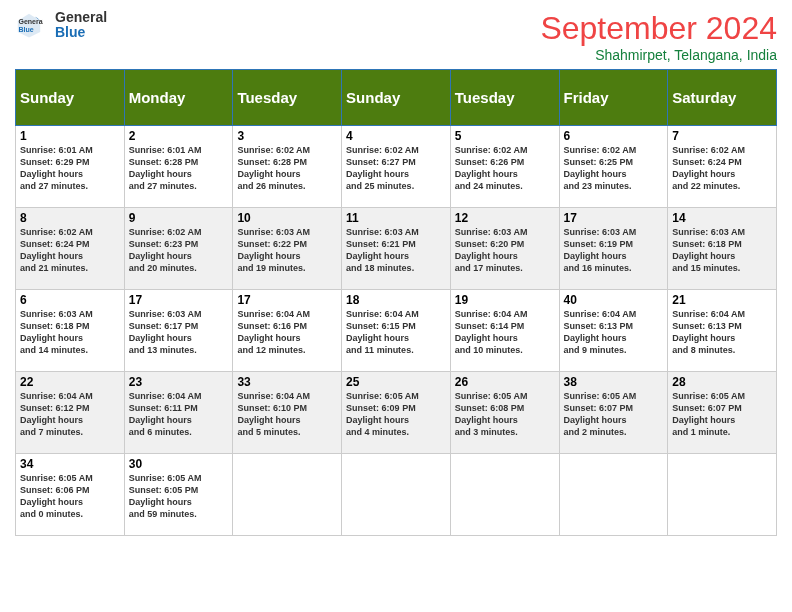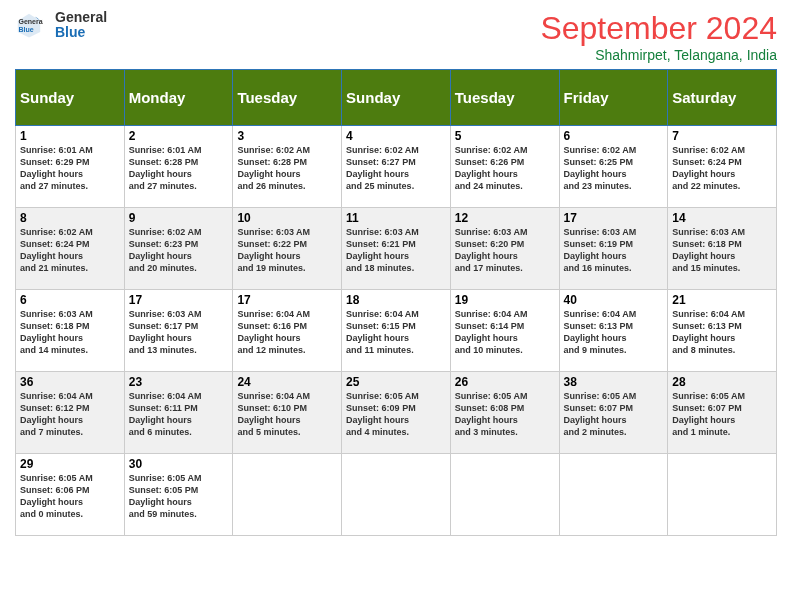--- a/index.html
+++ b/index.html
@@ -206,29 +206,29 @@
             <span class="day-num">40</span>
             <div class="day-info">Sunrise: 6:04 AM<br>Sunset: 6:13 PM<br>Daylight hours<br>and 9 minutes.</div>
           </td>
           <td>
             <span class="day-num">21</span>
             <div class="day-info">Sunrise: 6:04 AM<br>Sunset: 6:13 PM<br>Daylight hours<br>and 8 minutes.</div>
           </td>
         </tr>
         <tr class="row-shaded">
           <td>
-            <span class="day-num">36</span>
+            <span class="day-num">22</span>
             <div class="day-info">Sunrise: 6:04 AM<br>Sunset: 6:12 PM<br>Daylight hours<br>and 7 minutes.</div>
           </td>
           <td>
             <span class="day-num">23</span>
             <div class="day-info">Sunrise: 6:04 AM<br>Sunset: 6:11 PM<br>Daylight hours<br>and 6 minutes.</div>
           </td>
           <td>
-            <span class="day-num">24</span>
+            <span class="day-num">33</span>
             <div class="day-info">Sunrise: 6:04 AM<br>Sunset: 6:10 PM<br>Daylight hours<br>and 5 minutes.</div>
           </td>
           <td>
             <span class="day-num">25</span>
             <div class="day-info">Sunrise: 6:05 AM<br>Sunset: 6:09 PM<br>Daylight hours<br>and 4 minutes.</div>
           </td>
           <td>
             <span class="day-num">26</span>
             <div class="day-info">Sunrise: 6:05 AM<br>Sunset: 6:08 PM<br>Daylight hours<br>and 3 minutes.</div>
           </td>
@@ -236,21 +236,21 @@
             <span class="day-num">38</span>
             <div class="day-info">Sunrise: 6:05 AM<br>Sunset: 6:07 PM<br>Daylight hours<br>and 2 minutes.</div>
           </td>
           <td>
             <span class="day-num">28</span>
             <div class="day-info">Sunrise: 6:05 AM<br>Sunset: 6:07 PM<br>Daylight hours<br>and 1 minute.</div>
           </td>
         </tr>
         <tr class="row-white">
           <td>
-            <span class="day-num">29</span>
+            <span class="day-num">34</span>
             <div class="day-info">Sunrise: 6:05 AM<br>Sunset: 6:06 PM<br>Daylight hours<br>and 0 minutes.</div>
           </td>
           <td>
             <span class="day-num">30</span>
             <div class="day-info">Sunrise: 6:05 AM<br>Sunset: 6:05 PM<br>Daylight hours<br>and 59 minutes.</div>
           </td>
           <td class="empty-cell"></td>
           <td class="empty-cell"></td>
           <td class="empty-cell"></td>
           <td class="empty-cell"></td>

